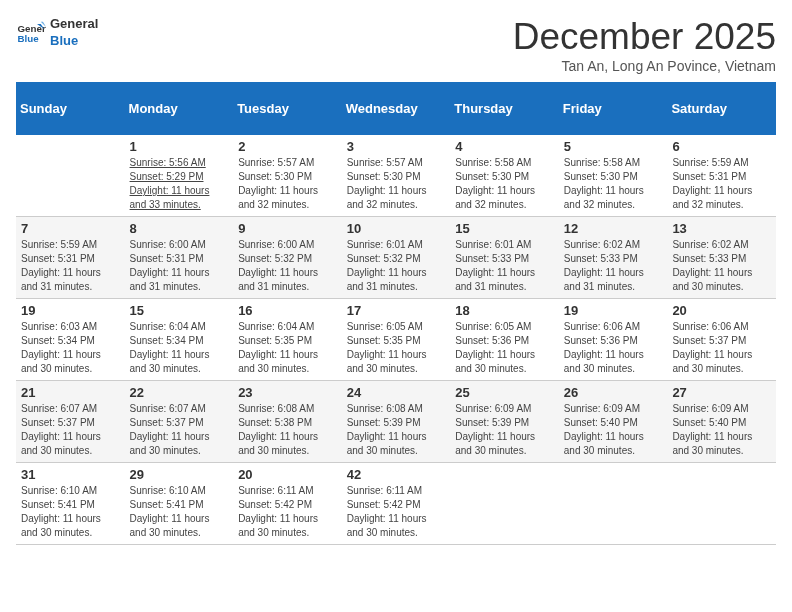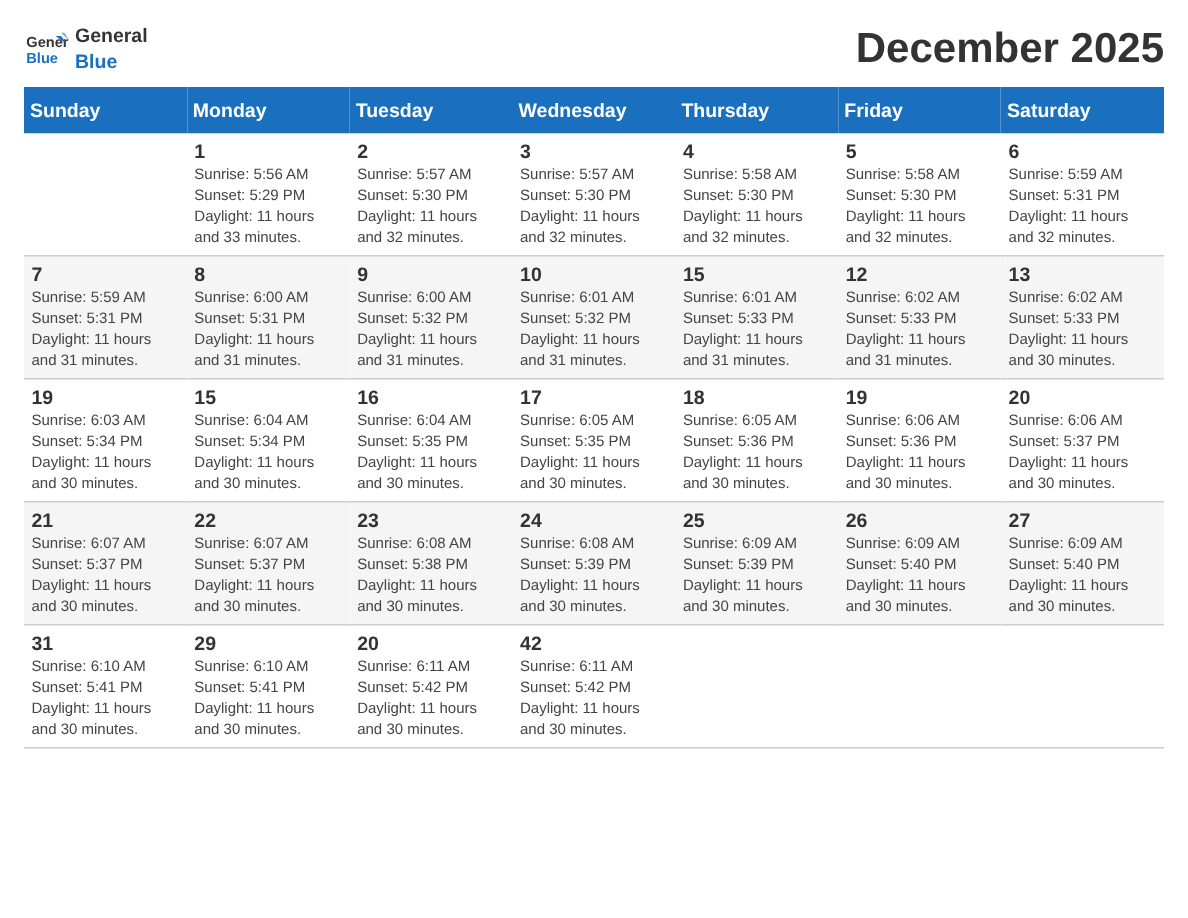--- a/index.html
+++ b/index.html
@@ -22,38 +22,38 @@
       gap: 4px;
     }
     .logo-icon {
       width: 30px;
       height: 30px;
     }
     .title-block {
       text-align: right;
     }
     .main-title {
-      font-size: 28px;
-      font-weight: bold;
+      font-size: 37px;
+      font-weight: normal;
       color: #333;
     }
     .subtitle {
       font-size: 14px;
       color: #555;
     }
     table {
       width: 100%;
       border-collapse: collapse;
       margin-top: 8px;
     }
     thead tr th {
       background-color: #1a6fbe;
       color: #fff;
       font-size: 13px;
-      padding: 8px 4px;
+      padding: 19px 4px;
       text-align: left;
       font-weight: bold;
     }
     tbody tr {
       border-bottom: 1px solid #ccc;
     }
     tbody tr:nth-child(even) {
       background-color: #f5f5f5;
     }
     tbody tr:nth-child(odd) {
@@ -90,41 +90,42 @@
       <polygon points="28,8 38,15 33,8" fill="#1a6fbe"></polygon>
       <polygon points="33,5 40,12 36,5" fill="#6aade4"></polygon>
     </svg>
     <div style="display:flex;flex-direction:column;font-size:13px;font-weight:bold;line-height:1.3;">
       <span style="color:#333;">General</span>
       <span style="color:#1a6fbe;">Blue</span>
     </div>
   </div>
   <div class="title-block">
     <div class="main-title">December 2025</div>
+    <div class="subtitle">Tan An, Long An Povince, Vietnam</div>
   </div>
 </div>
 
 <table>
   <thead>
     <tr id="weekday-header">
         <th>Sunday</th>
         <th>Monday</th>
         <th>Tuesday</th>
         <th>Wednesday</th>
         <th>Thursday</th>
         <th>Friday</th>
         <th>Saturday</th>
       </tr>
   </thead>
   <tbody id="calendar-body">
       <tr>
         <td></td>
         <td>
           <span class="day-num">1</span>
-          <div class="day-info" style="white-space: pre-line;">Sunrise: 5:56 AM
+          <div class="day-info" style="white-space: pre-line; text-decoration: underline;">Sunrise: 5:56 AM
 Sunset: 5:29 PM
 Daylight: 11 hours
 and 33 minutes.</div>
         </td>
         <td>
           <span class="day-num">2</span>
           <div class="day-info" style="white-space: pre-line;">Sunrise: 5:57 AM
 Sunset: 5:30 PM
 Daylight: 11 hours
 and 32 minutes.</div>

